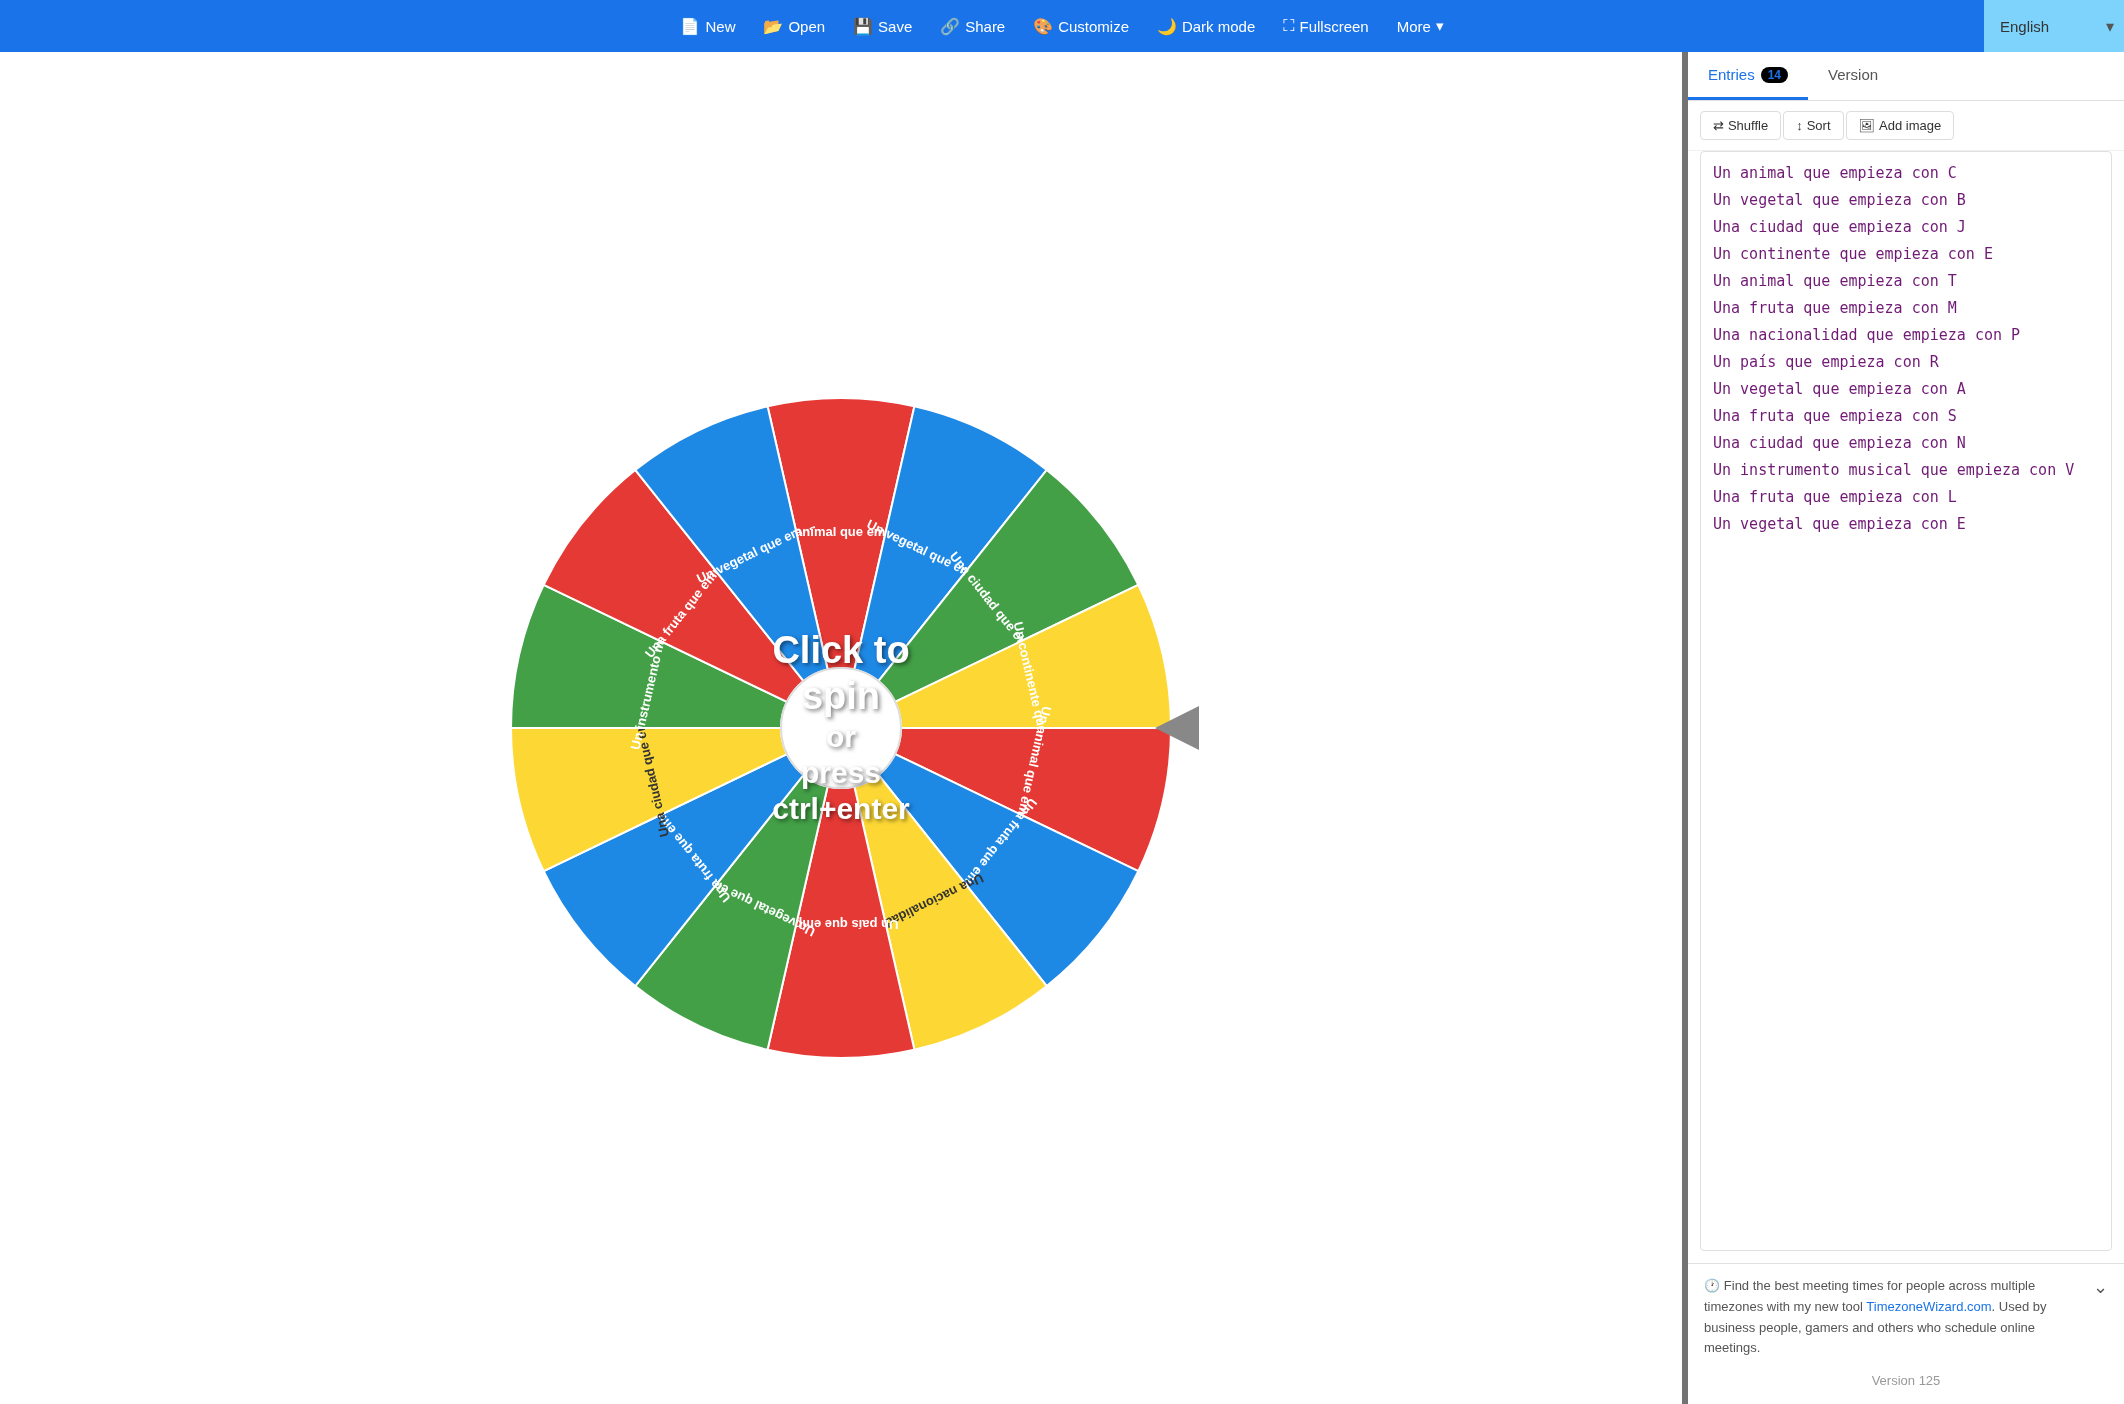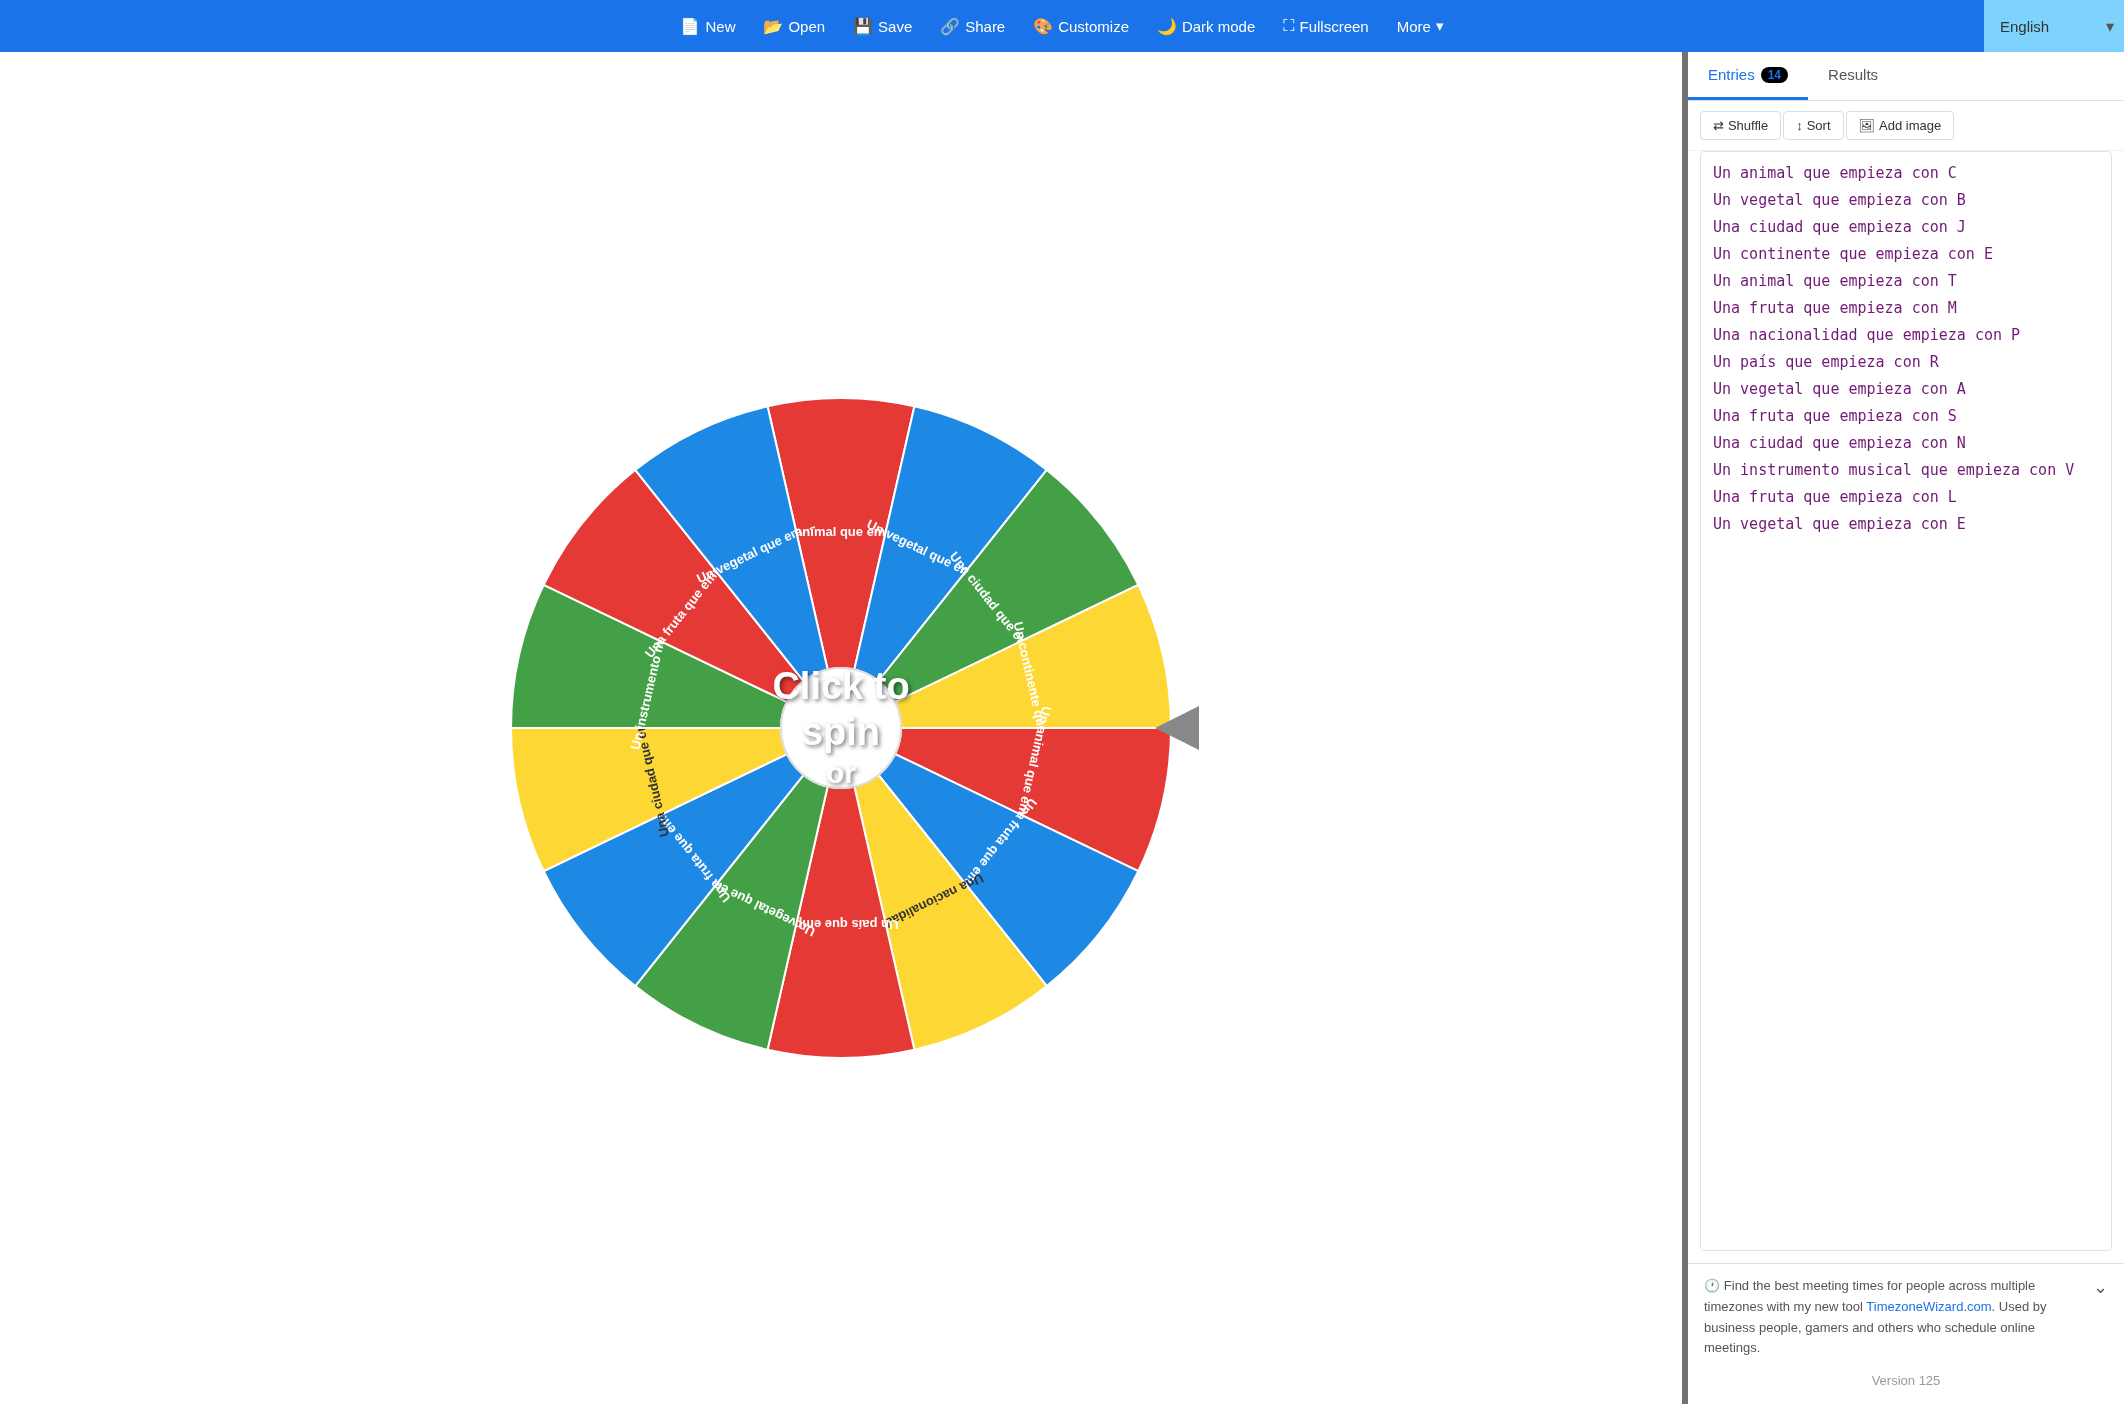--- a/index.html
+++ b/index.html
@@ -300,34 +300,35 @@
           <text x="197.54286091873416" y="228.41948863754698" text-anchor="middle" dominant-baseline="middle" fill="#fff" font-size="13" font-family="Arial, sans-serif" font-weight="bold" transform="rotate(308.57142857142856, 197.54286091873416, 228.41948863754698)">Una fruta que emp....</text>
           <path d="M 312.59061188847596 303.0901110519182 L 144.24836538661788 91.99561078555018 A 330 330 0 0 1 276.5680917944162 28.273788979998187 L 336.6487439626211 291.5043252690906 A 60 60 0 0 0 312.59061188847596 303.0901110519182 Z" fill="#1e88e5" stroke="#fff" stroke-width="2"></path>
           <text x="265.3926708720761" y="174.3110707590283" text-anchor="middle" dominant-baseline="middle" fill="#fff" font-size="13" font-family="Arial, sans-serif" font-weight="bold" transform="rotate(334.2857142857143, 265.3926708720761, 174.3110707590283)">Un vegetal que em....</text>
           <circle cx="350" cy="350" r="60" fill="#fff" stroke="#ddd" stroke-width="2"></circle>
         </svg>
       <div id="spin-text">
         <div>Click to spin</div>
         <div class="line2">
           <span>or</span>
         </div>
+        <div class="line2">press ctrl+enter</div>
       </div>
       <div id="pointer"></div>
     </div>
   </div>
 
   <div id="sidebar">
 
     <div id="tabs">
       <div class="tab active">
         <span>Entries</span>
         <span class="tab-badge">14</span>
       </div>
       <div class="tab">
-        <span>Results</span>
+        <span>Version</span>
       </div>
     </div>
 
     <div id="action-bar">
       <button class="action-btn">
         <span>⇄</span>
         <span>Shuffle</span>
       </button>
       <button class="action-btn">
         <span>↕</span>

